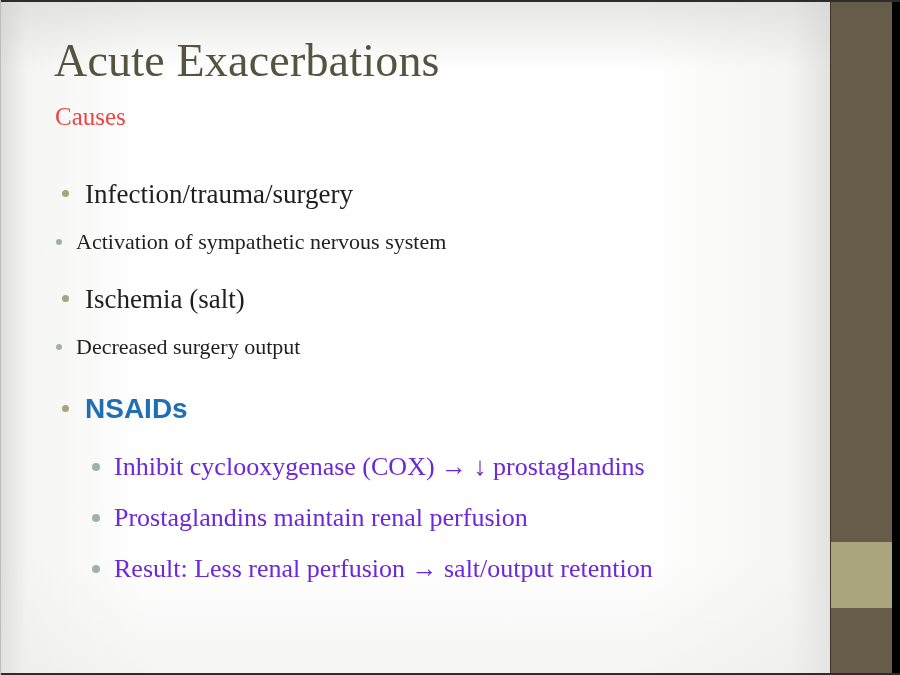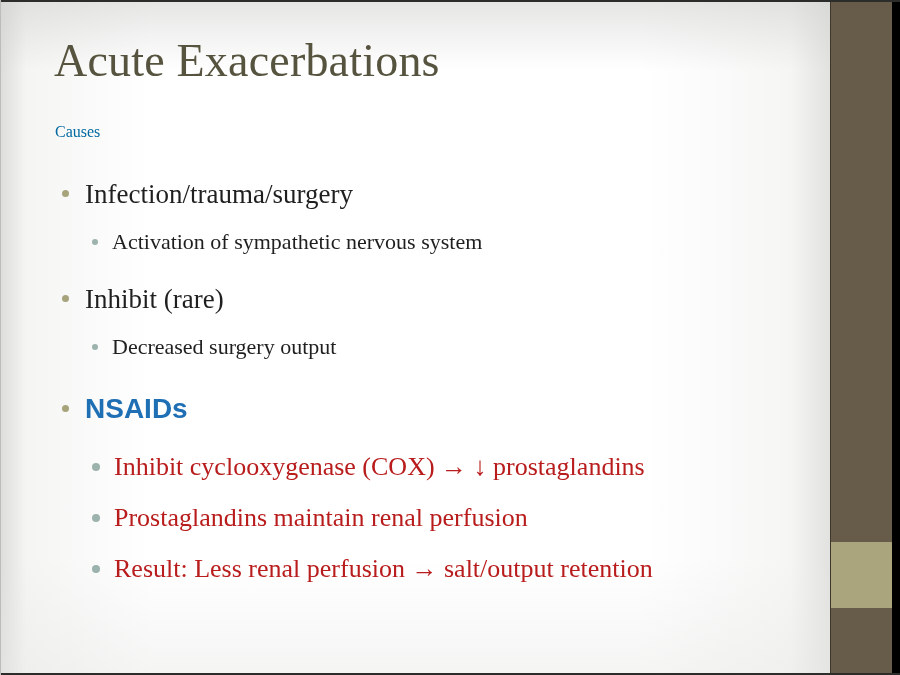--- a/index.html
+++ b/index.html
@@ -110,25 +110,24 @@
     line-height: 1.0;
     color: #56543f;
     letter-spacing: 0.2px;
     white-space: nowrap;
   }
 
   #subtitle {
     position: absolute;
     left: 55px;
     top: 104px;
-    font-size: 16px;
+    font-size: 25px;
     line-height: 1.0;
-    color: #0369a1;
-    white-space: nowrap;
-    margin-top: 20px;
+    color: #ef4444;
+    white-space: nowrap;
   }
 
   #bullets {
     position: absolute;
     left: 0;
     top: 160px;
     width: 831px;
   }
 
   .bullet-row {
@@ -163,21 +162,21 @@
   }
   .lvl1 .txt.accent {
     color: #1f6fb5;
     font-weight: bold;
     font-family: "Liberation Sans", "DejaVu Sans", sans-serif;
     font-size: 28px;
   }
 
   
   .lvl2 {
-    padding-left: 92px;
+    padding-left: 56px;
     margin-bottom: 5px;
   }
   .lvl2 .dot {
     width: 6px; height: 6px;
     background: #9cb2ad;
     margin-top: 11px;
     margin-right: 14px;
   }
   .lvl2 .txt {
     font-size: 22px;
@@ -193,21 +192,21 @@
   }
   .lvl2big .dot {
     width: 8px; height: 8px;
     background: #9cb2ad;
     margin-top: 13px;
     margin-right: 14px;
   }
   .lvl2big .txt {
     font-size: 26px;
     line-height: 33px;
-    color: #b91c1c;
+    color: #6d28d9;
     white-space: nowrap;
   }
 
   .spacer-sm { height: 4px; }
   .spacer-md { height: 9px; }
 </style>
 </head>
 <body>
 
 <div id="slide">
@@ -230,21 +229,21 @@
 
       <div class="bullet-row lvl2">
         <span class="dot"></span>
         <span class="txt">Activation of sympathetic nervous system</span>
       </div>
 
       <div class="spacer-sm"></div>
 
       <div class="bullet-row lvl1">
         <span class="dot"></span>
-        <span class="txt">Inhibit (rare)</span>
+        <span class="txt">Ischemia (salt)</span>
       </div>
 
       <div class="bullet-row lvl2">
         <span class="dot"></span>
         <span class="txt">Decreased surgery output</span>
       </div>
 
       <div class="spacer-md"></div>
 
       <div class="bullet-row lvl1">

